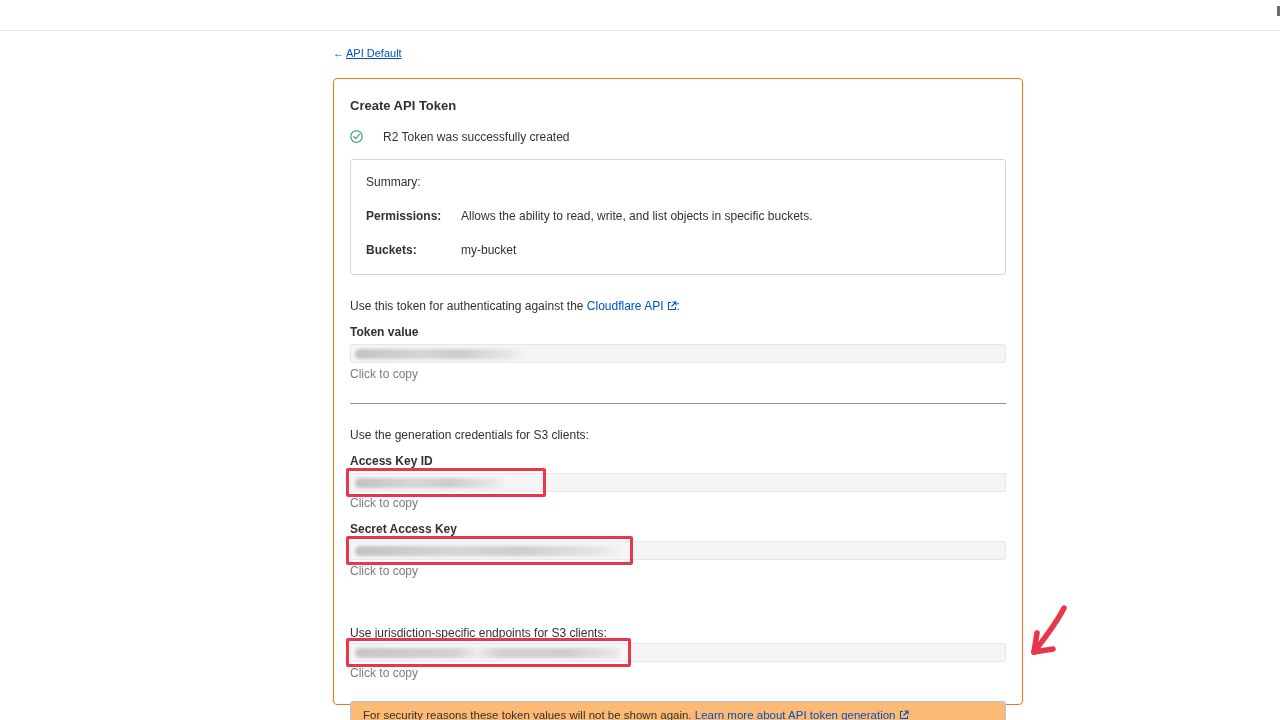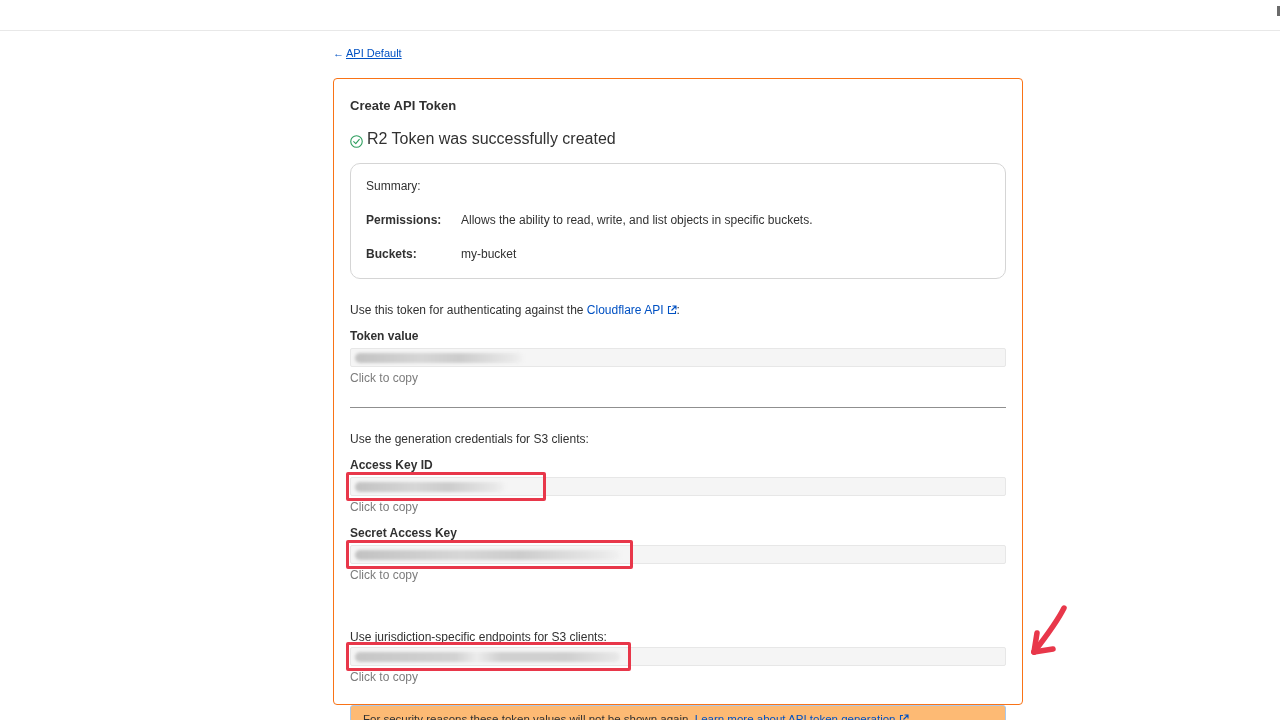--- a/index.html
+++ b/index.html
@@ -19,24 +19,24 @@
   }
   .back-link .arrow { text-decoration:none; display:inline-block; margin-right:2px; }
 
   .card {
     position:absolute; left:333px; top:78px; width:690px; height:627px;
     background:#fff; border:1px solid #f97316; border-radius:4px;
     padding:16px; font-size:12px;
   }
   .card-title { font-size:13px; font-weight:bold; margin:3px 0 0 0; }
 
-  .success-row { display:flex; align-items:flex-end; gap:4px; margin-top:17px; font-size:16px; }
+  .success-row { display:flex; align-items:flex-start; gap:20px; margin-top:17px; font-size:12px; }
   .check-icon { width:13px; height:13px; flex:0 0 auto; }
 
-  .summary-box { border:1px solid #d5d5d5; border-radius:10px; margin-top:15px; padding:15px 15px 17px 15px; }
+  .summary-box { border:1px solid #d5d5d5; border-radius:3px; margin-top:15px; padding:15px 15px 17px 15px; }
   .summary-rows { margin-top:20px; display:grid; grid-template-columns:95px 1fr; row-gap:20px; }
   .summary-label { font-weight:bold; }
 
   .para { margin-top:24px; }
   .field-label { font-weight:bold; margin-top:12px; }
 
   .field-wrap { position:relative; margin-top:5px; }
   .field {
     position:relative; height:19px; background:#f5f5f5;
     border:1px solid #e7e7e7; border-radius:2px; cursor:pointer;

